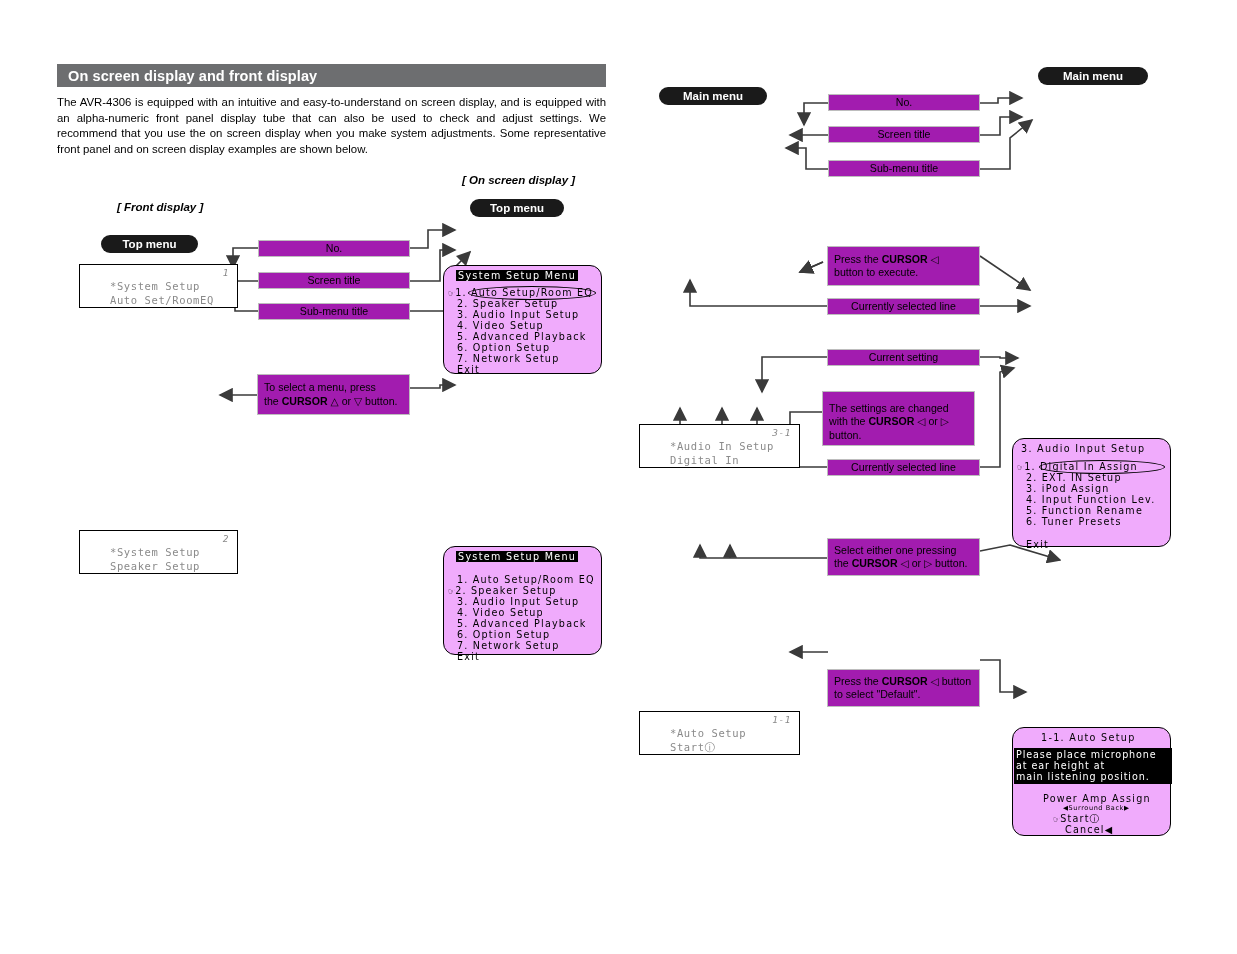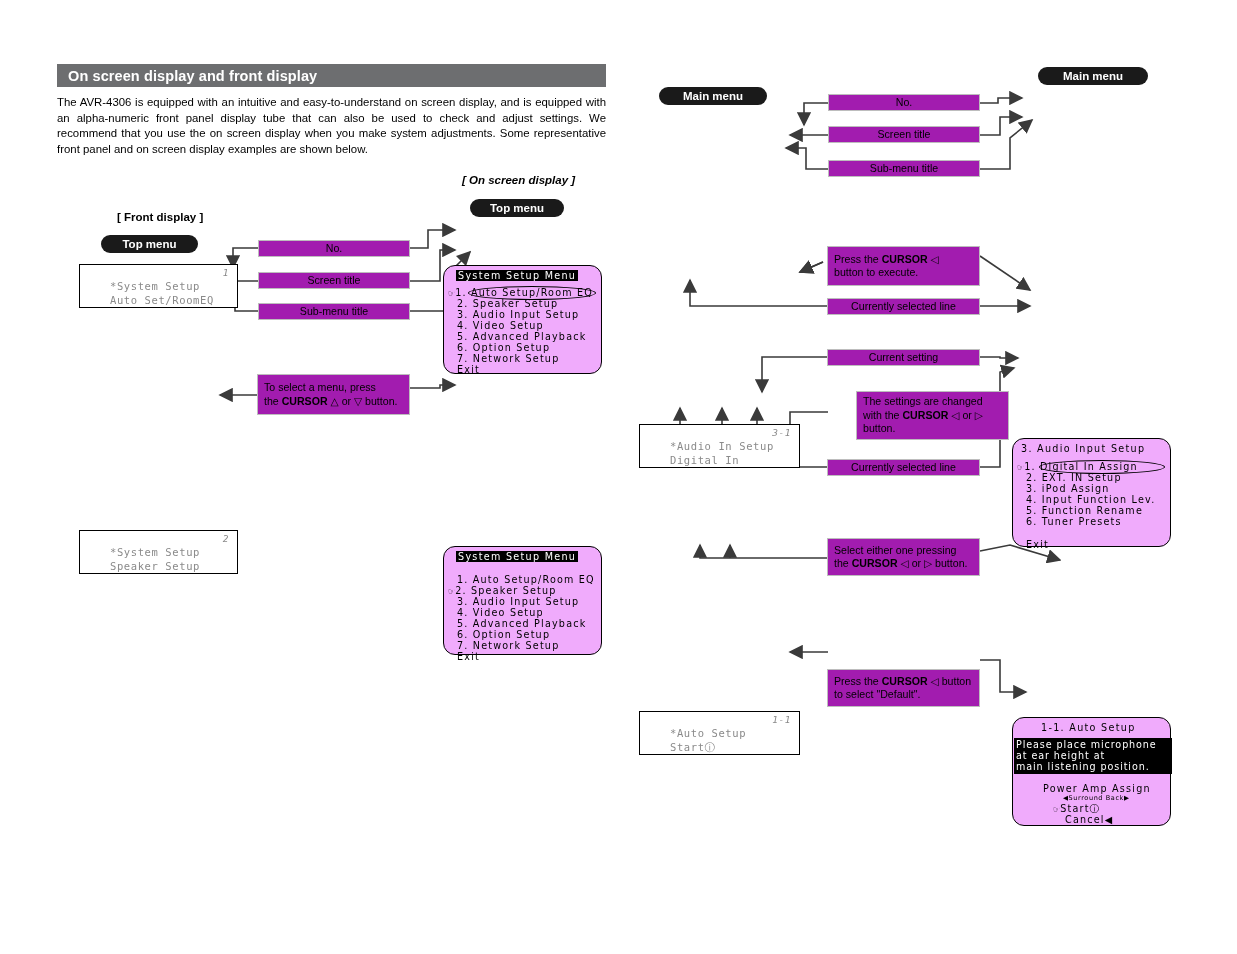--- a/index.html
+++ b/index.html
@@ -143,21 +143,21 @@
   <polyline points="828,652 790,652" marker-end="url(#ah)"></polyline>
   <polyline points="980,660 1000,660 1000,692 1026,692" marker-end="url(#ah)"></polyline>
 </svg>
 
 <div class="abs" id="section-header">On screen display and front display</div>
 
 <div class="abs" id="intro">
   <p>The AVR-4306 is equipped with an intuitive and easy-to-understand on screen display, and is equipped with an alpha-numeric front panel display tube that can also be used to check and adjust settings. We recommend that you use the on screen display when you make system adjustments. Some representative front panel and on screen display examples are shown below.</p>
 </div>
 
-<div class="abs bracket-label" style="left:117px;top:211px;">[ Front display ]</div>
+<div class="abs bracket-label" style="left:117px;top:201px;font-style:italic;">[ Front display ]</div>
 
 <div class="abs bracket-label" style="left:462px;top:174px;font-style:italic;">[ On screen display ]</div>
 
 <div class="abs pill" style="left:101px;top:235px;width:97px;">Top menu</div>
 
 <div class="abs pill" style="left:470px;top:199px;width:94px;">Top menu</div>
 
 <div class="abs fd" style="left:79px;top:264px;width:159px;height:44px;">
   <span class="fd-no">1</span>
   <span class="fd-l1">*System Setup</span>
@@ -242,36 +242,36 @@
   <span class="fd-l2">Startⓘ</span>
 </div>
 
 <div class="abs callout left" style="left:827px;top:246px;width:153px;height:40px;flex-direction:column;align-items:flex-start;justify-content:center;">
   <div><span>Press    the    </span><b>CURSOR</b><span>  ◁</span></div>
   <div>button to execute.</div>
 </div>
 
 <div class="abs callout" style="left:827px;top:298px;width:153px;height:17px;">Currently selected line</div>
 
-<div class="abs osd" style="left:1012px;top:214px;width:159px;height:109px;padding-left:36px;">
+<div class="abs osd" style="left:1012px;top:224px;width:159px;height:109px;padding-left:36px;">
   <div class="osd-title" style="position:absolute;left:28px;top:4px;">1-1. Auto Setup</div>
   <div class="osd-inv" style="position:absolute;left:1px;top:20px;width:156px;padding:1px 0 2px 2px;">
     <div class="osd-row" style="letter-spacing:.9px;">Please place microphone</div>
     <div class="osd-row" style="letter-spacing:.9px;">at ear height at</div>
     <div class="osd-row" style="letter-spacing:.9px;">main listening position.</div>
   </div>
   <div class="osd-row" style="position:absolute;left:30px;top:65px;">Power Amp Assign</div>
   <div class="osd-row small" style="position:absolute;left:50px;top:76px;font-size:6.5px;">◀Surround Back▶</div>
   <div class="osd-row" style="position:absolute;left:40px;top:85px;"><span class="cursor-mark">☞</span><span>Startⓘ</span></div>
   <div class="osd-row" style="position:absolute;left:52px;top:96px;">Cancel◀</div>
 </div>
 
 <div class="abs callout" style="left:827px;top:349px;width:153px;height:17px;">Current setting</div>
 
-<div class="abs callout left" style="left:856px;top:391px;width:153px;height:49px;flex-direction:column;align-items:flex-start;justify-content:center;">
+<div class="abs callout left" style="left:822px;top:391px;width:153px;height:55px;flex-direction:column;align-items:flex-start;justify-content:flex-end;">
   <div>The settings are changed</div>
   <div><span>with  the  </span><b>CURSOR</b><span> ◁ or ▷</span></div>
   <div>button.</div>
 </div>
 
 <div class="abs callout" style="left:827px;top:459px;width:153px;height:17px;">Currently selected line</div>
 
 <div class="abs callout left" style="left:827px;top:538px;width:153px;height:38px;flex-direction:column;align-items:flex-start;justify-content:center;">
   <div>Select either one pressing</div>
   <div><span>the </span><b>CURSOR</b><span> ◁ or ▷ button.</span></div>

